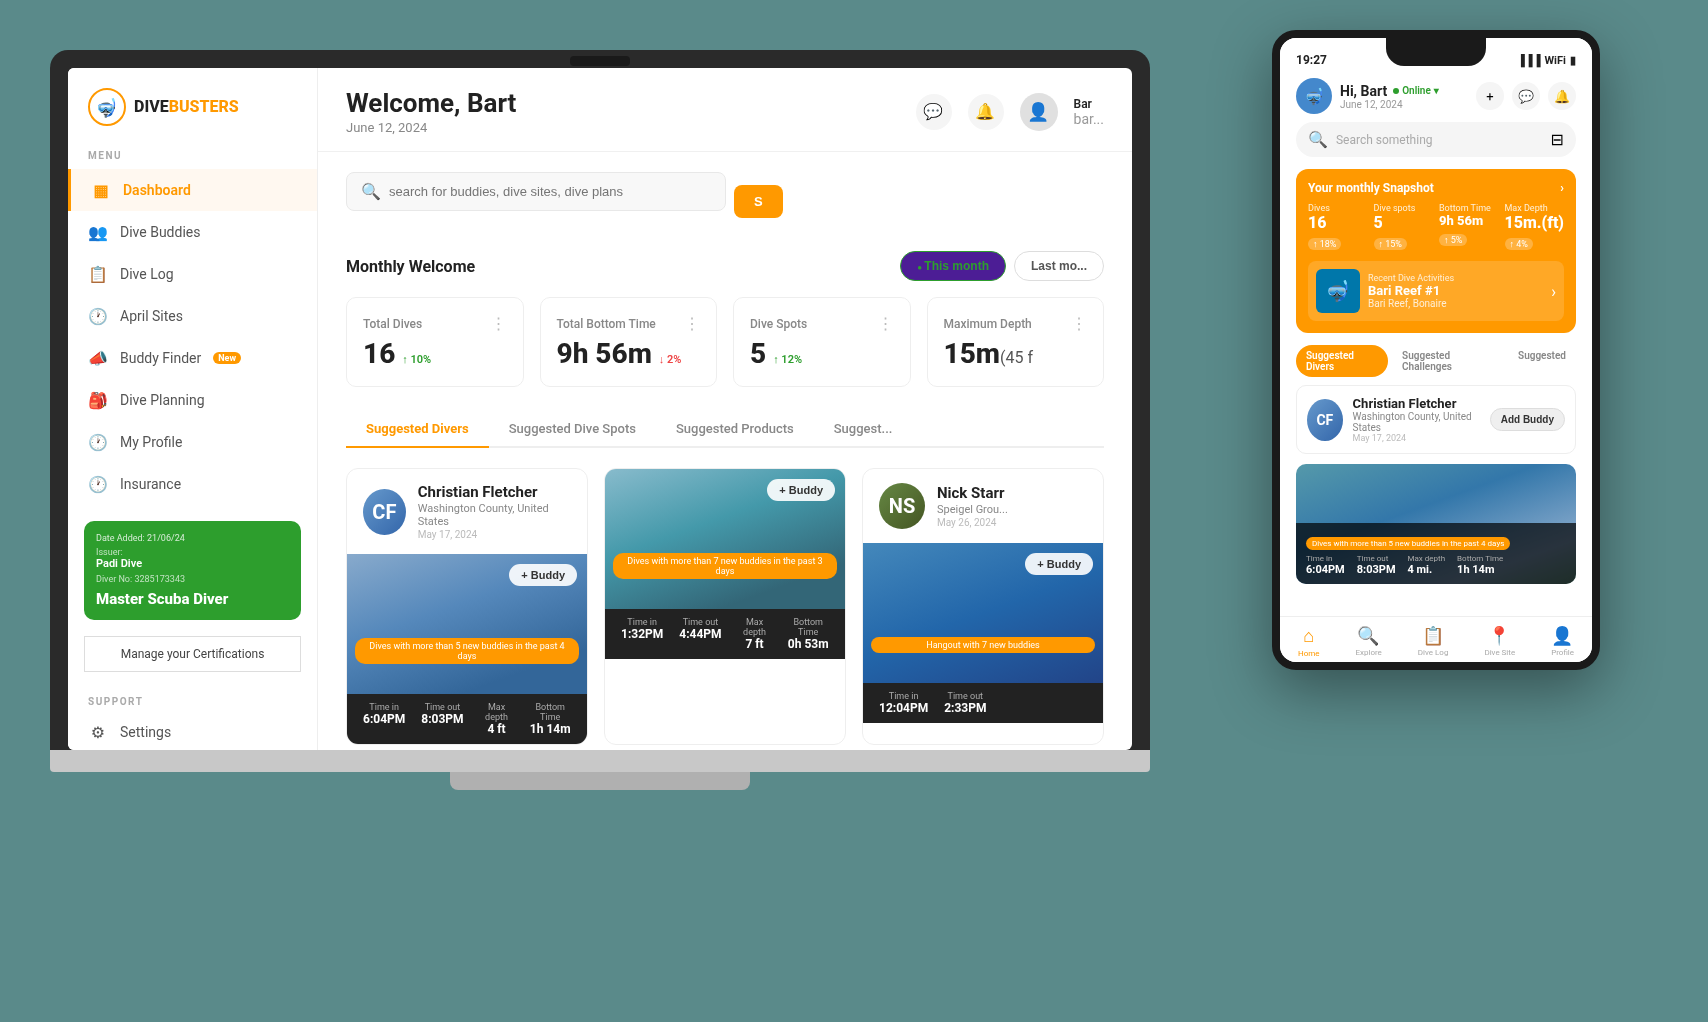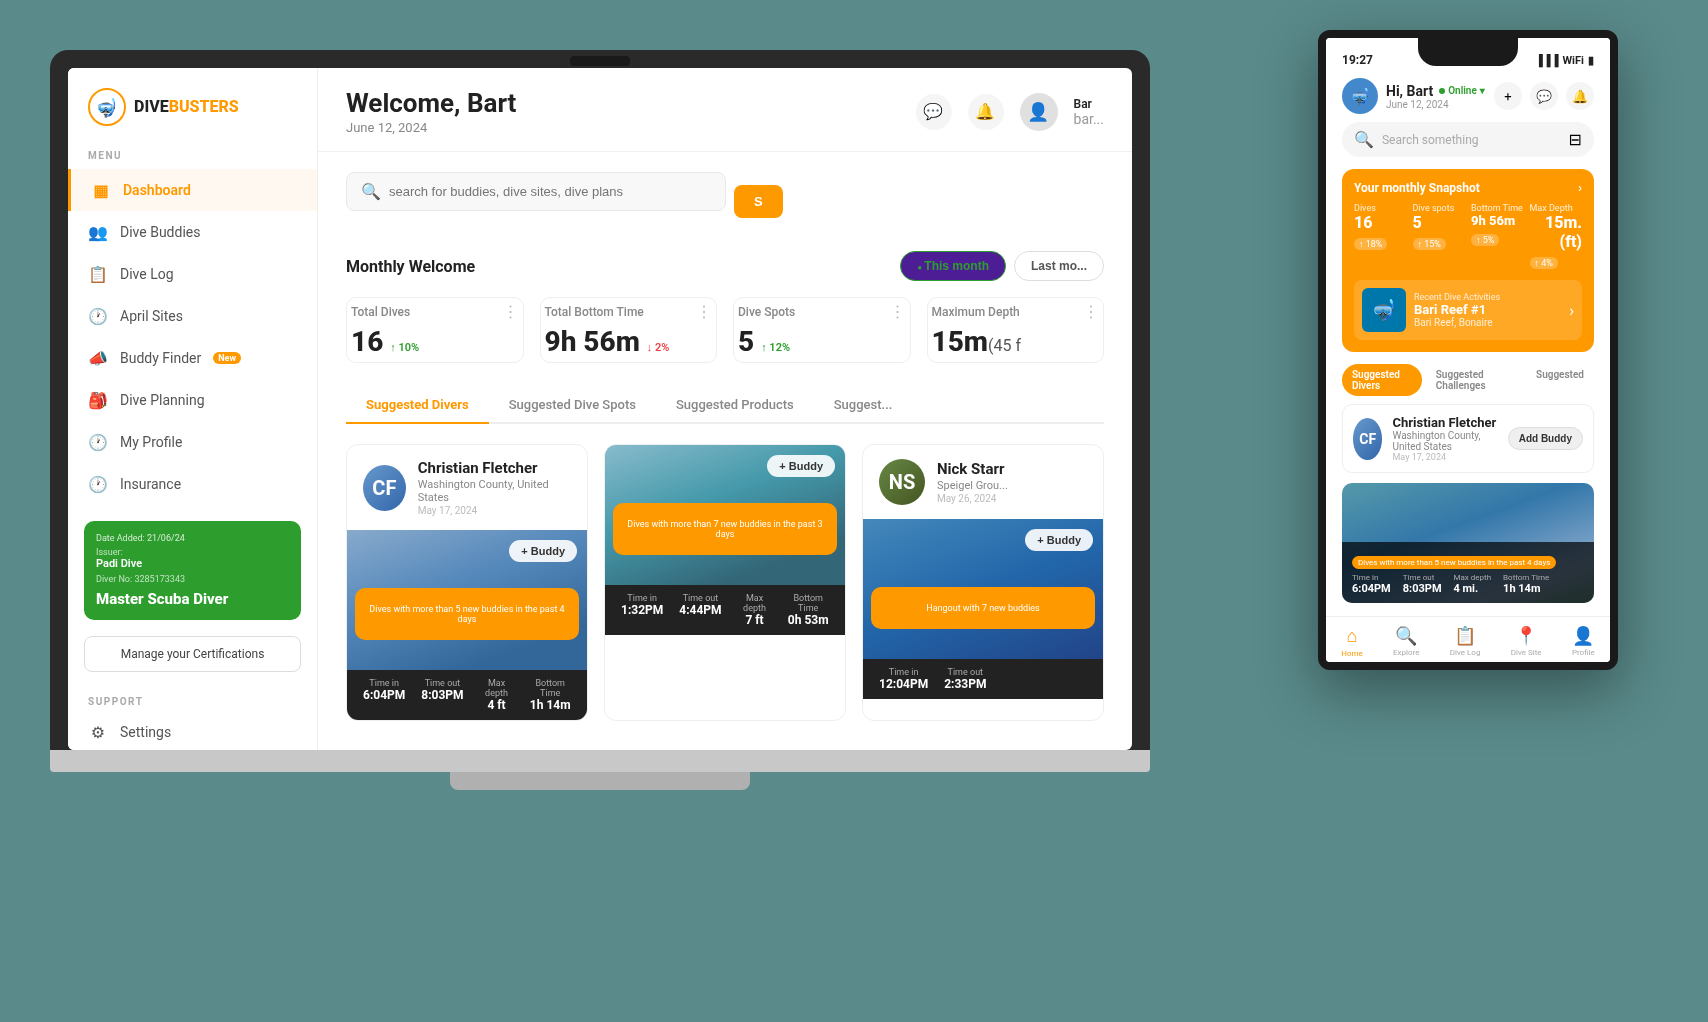--- a/index.html
+++ b/index.html
@@ -154,21 +154,21 @@
       margin-top: 4px;
     }
     .cert-card .cert-title {
       font-size: 15px;
       font-weight: 800;
       margin-top: 6px;
     }
     .manage-certs-btn {
       margin: 0 16px 16px 16px;
       border: 1.5px solid #ddd;
-      border-radius: 8px;
+      border-radius: 0;
       padding: 10px;
       text-align: center;
       font-size: 12px;
       color: #444;
       cursor: pointer;
     }
     .support-label {
       font-size: 10px;
       font-weight: 700;
       color: #aaa;
@@ -318,21 +318,21 @@
 
     .stats-row {
       display: flex;
       gap: 16px;
       margin-bottom: 24px;
     }
     .stat-card {
       flex: 1;
       border: 1px solid #eee;
       border-radius: 10px;
-      padding: 4px;
+      padding: 16px;
       position: relative;
     }
     .stat-card-header {
       display: flex;
       align-items: center;
       justify-content: space-between;
     }
     .stat-label {
       font-size: 12px;
       color: #888;
@@ -445,21 +445,21 @@
       color: #333;
     }
     .activity-badge {
       position: absolute;
       bottom: 30px;
       left: 8px;
       right: 8px;
       background: #f90;
       color: #fff;
       font-size: 9px;
-      padding: 16px 8px;
+      padding: 3px 8px;
       border-radius: 10px;
       text-align: center;
     }
     .dive-stats-bar {
       background: #222;
       padding: 8px 16px;
       display: flex;
       gap: 16px;
     }
     .dive-stat {
@@ -471,26 +471,26 @@
     }
     .dive-stat-value {
       font-size: 12px;
       font-weight: 700;
       color: #fff;
     }
 
     
     .phone {
       position: absolute;
-      right: 90px;
+      right: 108px;
       top: 30px;
-      width: 300px;
+      width: 328px;
       height: 640px;
       background: #f5f5f7;
-      border-radius: 12px;
+      border-radius: 24px;
       border: 8px solid #1a1a1a;
       overflow: hidden;
       box-shadow: 0 20px 60px rgba(0,0,0,0.4);
     }
     .phone-notch {
       position: absolute;
       top: 0;
       left: 50%;
       transform: translateX(-50%);
       width: 100px;

